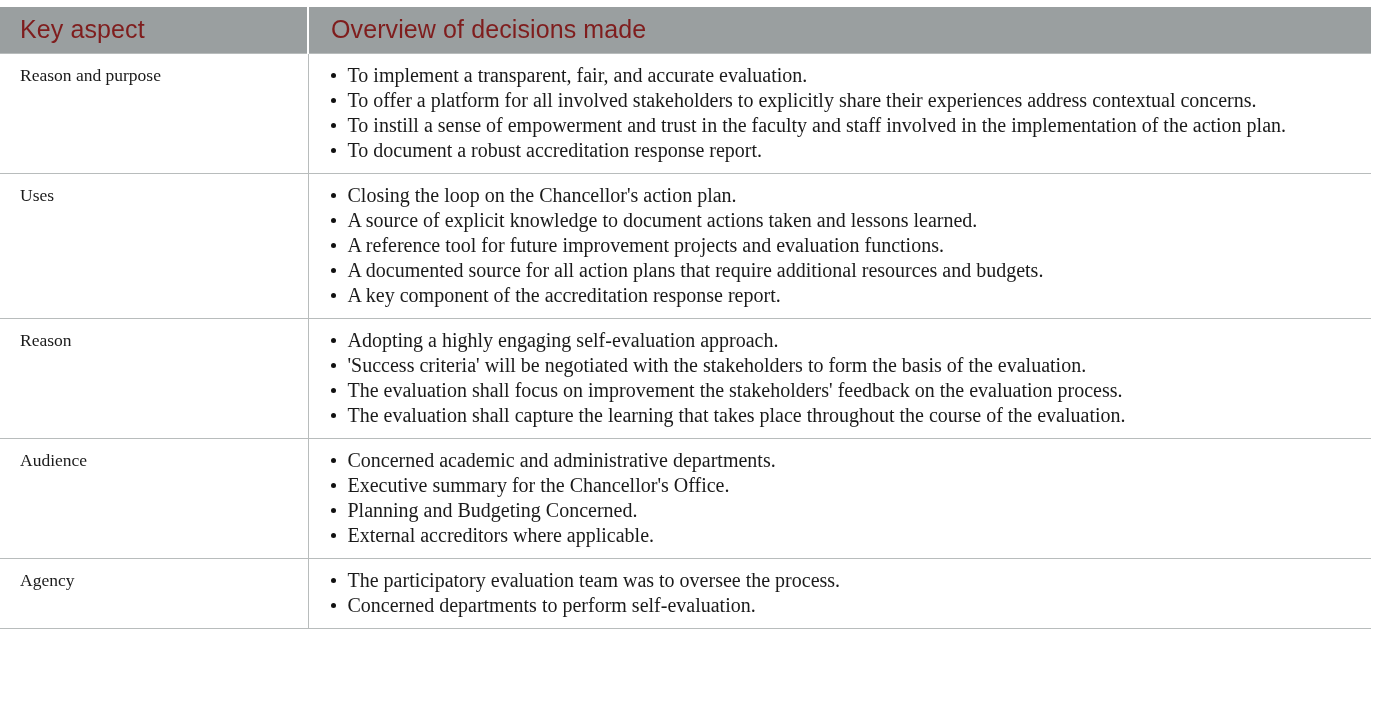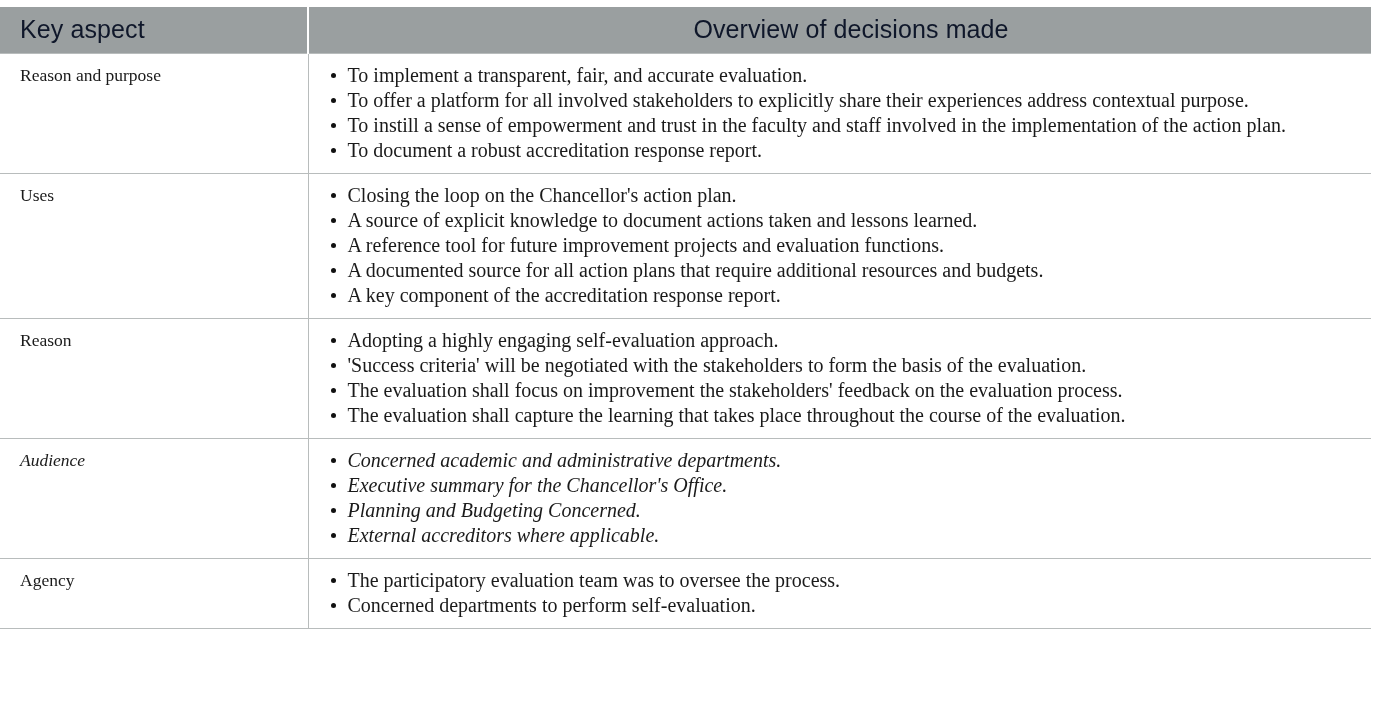--- a/index.html
+++ b/index.html
@@ -23,37 +23,36 @@
   table.decision-table {
     border-collapse: collapse;
     width: 1371px;
     table-layout: fixed;
   }
   table.decision-table col.col-key { width: 308px; }
   table.decision-table col.col-overview { width: 1063px; }
 
   thead th {
     background: #9a9fa0;
-    color: #0f172a;
+    color: #7f1d1d;
     font-family: "Liberation Sans", sans-serif;
     font-weight: 400;
     font-size: 25px;
     line-height: 1.15;
     text-align: left;
     padding: 8px 0 9px 20px;
     border: none;
     vertical-align: middle;
     letter-spacing: 0.1px;
   }
   thead th.th-key {
     border-right: 2px solid #ffffff;
   }
   thead th.th-overview {
     padding-left: 22px;
-    text-align: center;
   }
 
   tbody td {
     border-top: 1px solid #b8bcbc;
     border-bottom: 1px solid #b8bcbc;
     vertical-align: top;
     font-size: 17.5px;
     line-height: 25px;
     background: #ffffff;
     margin-left: 32px;
@@ -88,21 +87,21 @@
     width: 5.5px;
     height: 5.5px;
     border-radius: 50%;
     background: #111111;
   }
   
   tr[data-row="0"] td { height: 92px; }
   tr[data-row="1"] td { height: 123px; }
   tr[data-row="2"] td { height: 97px; }
   tr[data-row="3"] td { height: 46px; }
-  tr[data-row="4"] td { height: 98px; font-style: italic; }
+  tr[data-row="4"] td { height: 98px; }
   tr[data-row="5"] td { height: 24px; }
   tr[data-row="6"] td { height: 44px; }
 </style>
 </head>
 <body>
 
 <div class="table-wrap">
   <table class="decision-table">
     <colgroup>
       <col class="col-key">
@@ -113,21 +112,21 @@
         <th class="th-key">Key aspect</th>
         <th class="th-overview">Overview of decisions made</th>
       </tr>
     </thead>
     <tbody id="table-body">
         <tr data-row="0">
           <td class="key-cell"><span>Reason and purpose</span></td>
           <td class="overview-cell">
             <ul class="bullets">
               <li>To implement a transparent, fair, and accurate evaluation.</li>
-              <li>To offer a platform for all involved stakeholders to explicitly share their experiences address contextual purpose.</li>
+              <li>To offer a platform for all involved stakeholders to explicitly share their experiences address contextual concerns.</li>
               <li>To instill a sense of empowerment and trust in the faculty and staff involved in the implementation of the action plan.</li>
               <li>To document a robust accreditation response report.</li>
             </ul>
           </td>
         </tr>
         <tr data-row="1">
           <td class="key-cell"><span>Uses</span></td>
           <td class="overview-cell">
             <ul class="bullets">
               <li>Closing the loop on the Chancellor's action plan.</li>

